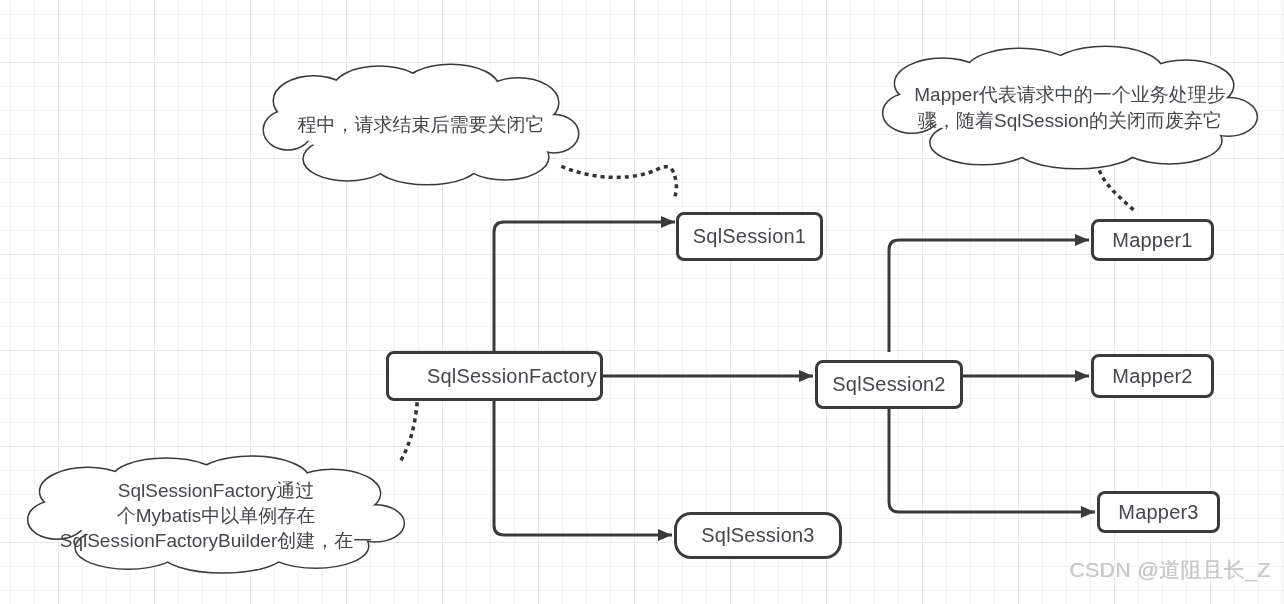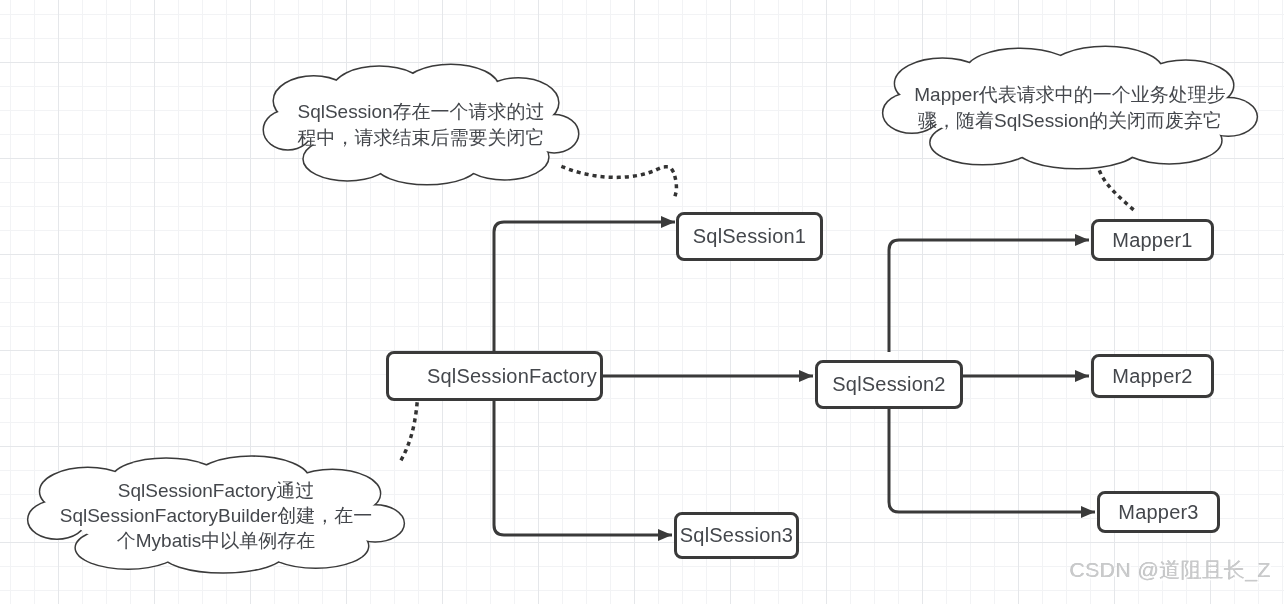--- a/index.html
+++ b/index.html
@@ -137,21 +137,20 @@
     <path class="dotted-edge" d="M1100,172 C1107,188 1123,200 1137,213"></path>
   </svg>
 
   <div class="cloud" style="left:262px; top:62px; width:318px; height:126px;">
     <svg class="cloud-svg" viewBox="0 0 320 130" preserveAspectRatio="none">
       <use href="#cloud-bumps" class="bumps-stroke"></use>
       <use href="#cloud-bumps" class="bumps-fill"></use>
       <ellipse class="cloud-core" cx="160" cy="65" rx="122" ry="44"></ellipse>
     </svg>
     <div class="cloud-text">
-      <span>SqlSession存在一个请求的过</span>
       <span>程中，请求结束后需要关闭它</span>
     </div>
   </div>
 
   <div class="cloud" style="left:881px; top:44px; width:378px; height:128px;">
     <svg class="cloud-svg" viewBox="0 0 320 130" preserveAspectRatio="none">
       <use href="#cloud-bumps" class="bumps-stroke"></use>
       <use href="#cloud-bumps" class="bumps-fill"></use>
       <ellipse class="cloud-core" cx="160" cy="65" rx="122" ry="44"></ellipse>
     </svg>
@@ -162,38 +161,38 @@
   </div>
 
   <div class="cloud" style="left:26px; top:454px; width:380px; height:122px;">
     <svg class="cloud-svg" viewBox="0 0 320 130" preserveAspectRatio="none">
       <use href="#cloud-bumps" class="bumps-stroke"></use>
       <use href="#cloud-bumps" class="bumps-fill"></use>
       <ellipse class="cloud-core" cx="160" cy="65" rx="122" ry="44"></ellipse>
     </svg>
     <div class="cloud-text" style="line-height:25px;">
       <span>SqlSessionFactory通过</span>
+      <span>个Mybatis中以单例存在</span>
       <span>SqlSessionFactoryBuilder创建，在一</span>
-      <span>个Mybatis中以单例存在</span>
     </div>
   </div>
 
   <div class="node" style="left:386px; top:351px; width:217px; height:50px;padding-left:35px;">
     <span>SqlSessionFactory</span>
   </div>
 
   <div class="node" style="left:676px; top:212px; width:147px; height:49px;">
     <span>SqlSession1</span>
   </div>
 
   <div class="node" style="left:815px; top:360px; width:148px; height:49px;">
     <span>SqlSession2</span>
   </div>
 
-  <div class="node" style="left:674px; top:512px; width:125px; height:47px;">
+  <div class="node" style="left:674px; top:512px; width:168px; height:47px;border-radius:17px;">
     <span>SqlSession3</span>
   </div>
 
   <div class="node" style="left:1091px; top:219px; width:123px; height:42px;">
     <span>Mapper1</span>
   </div>
 
   <div class="node" style="left:1091px; top:354px; width:123px; height:44px;">
     <span>Mapper2</span>
   </div>

